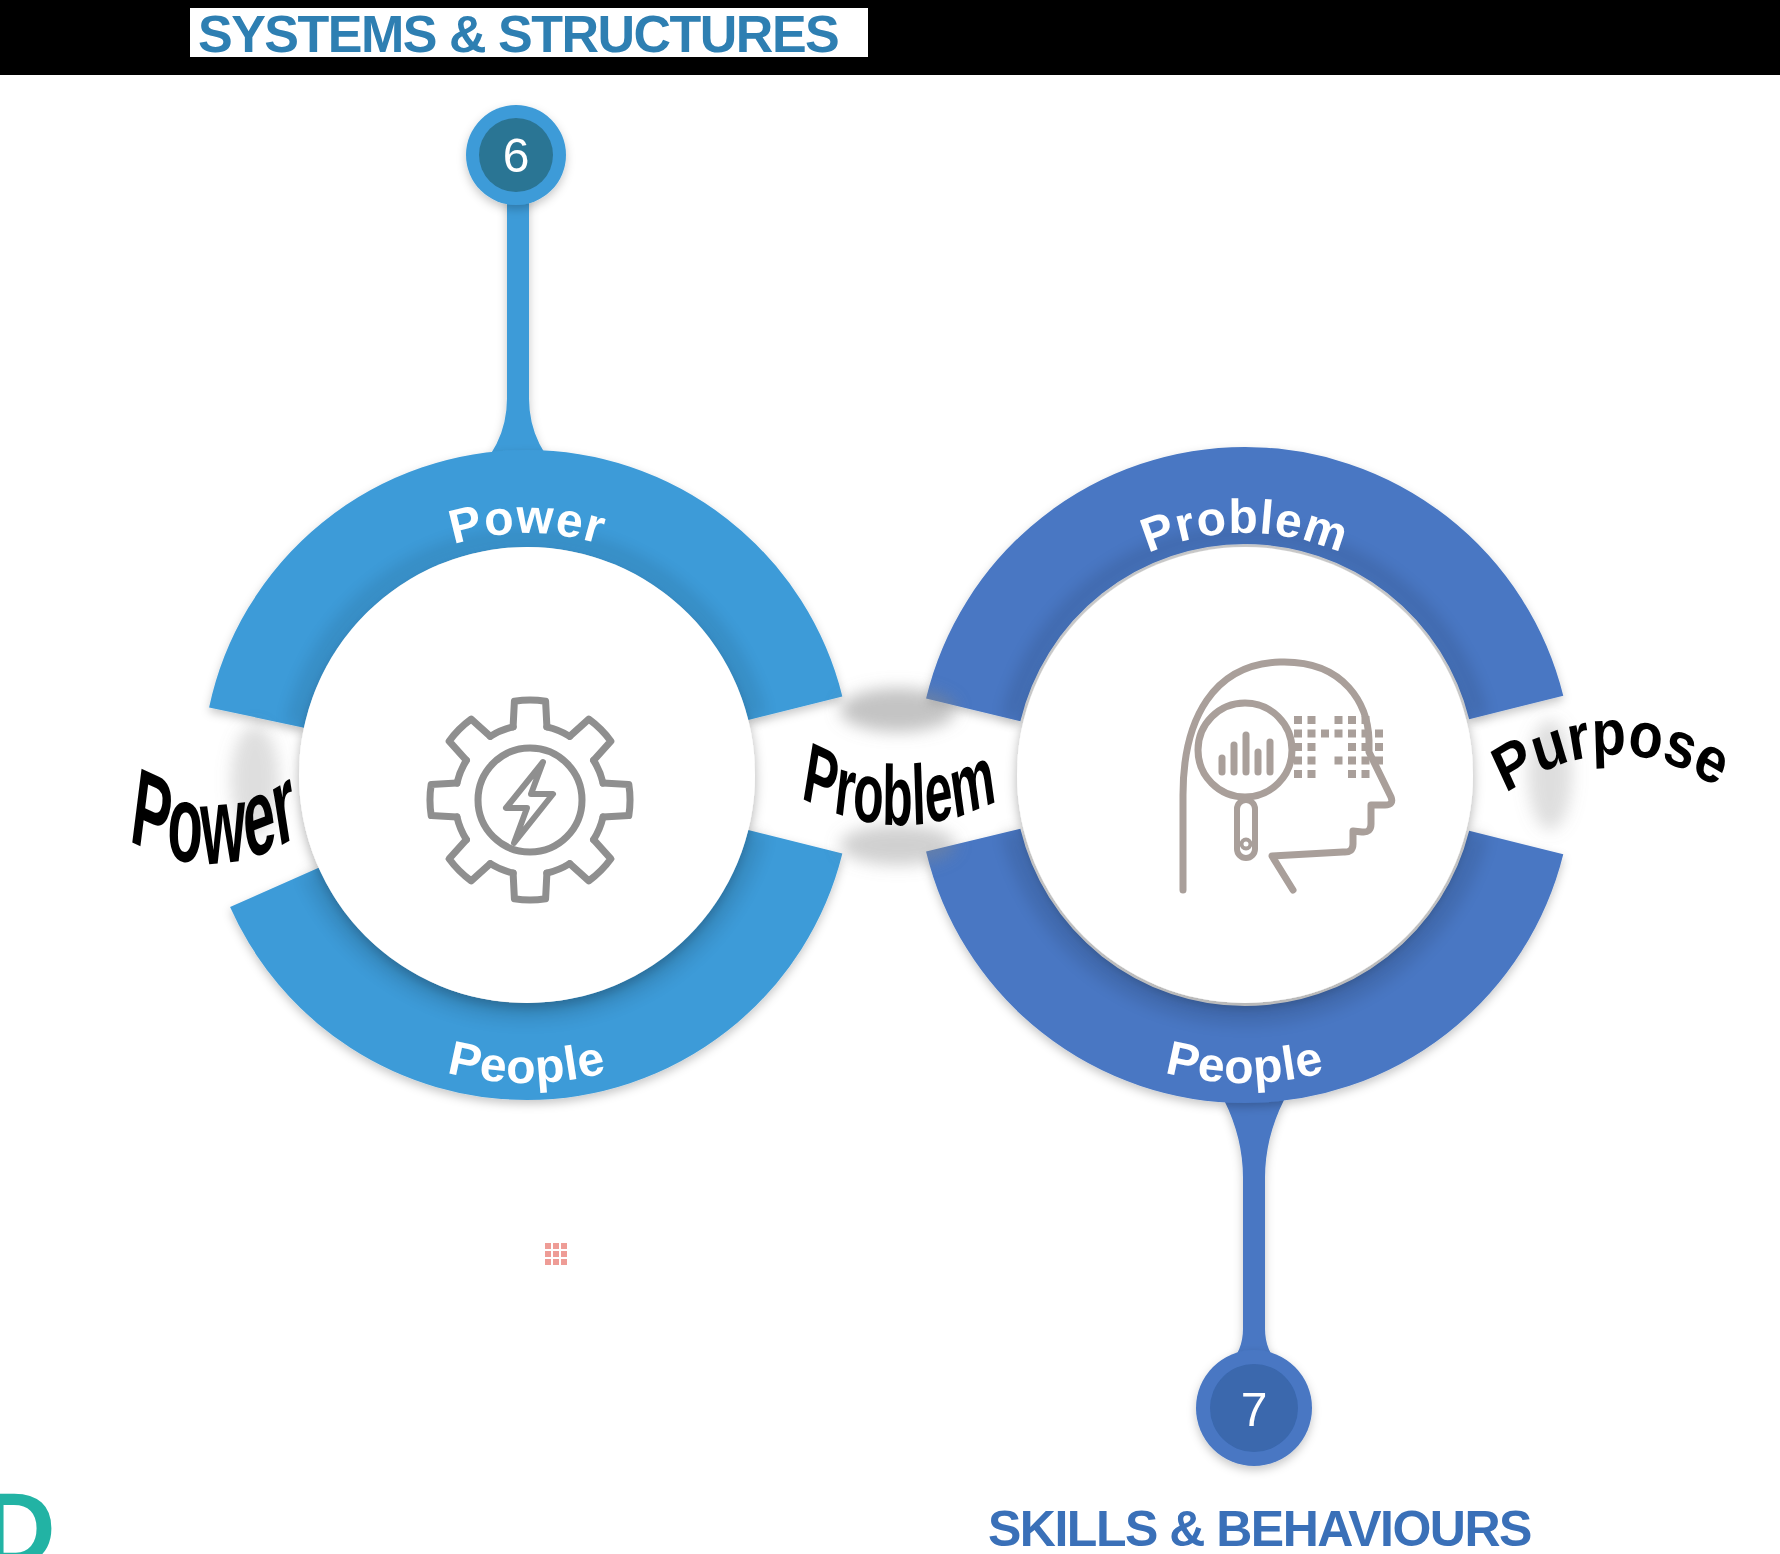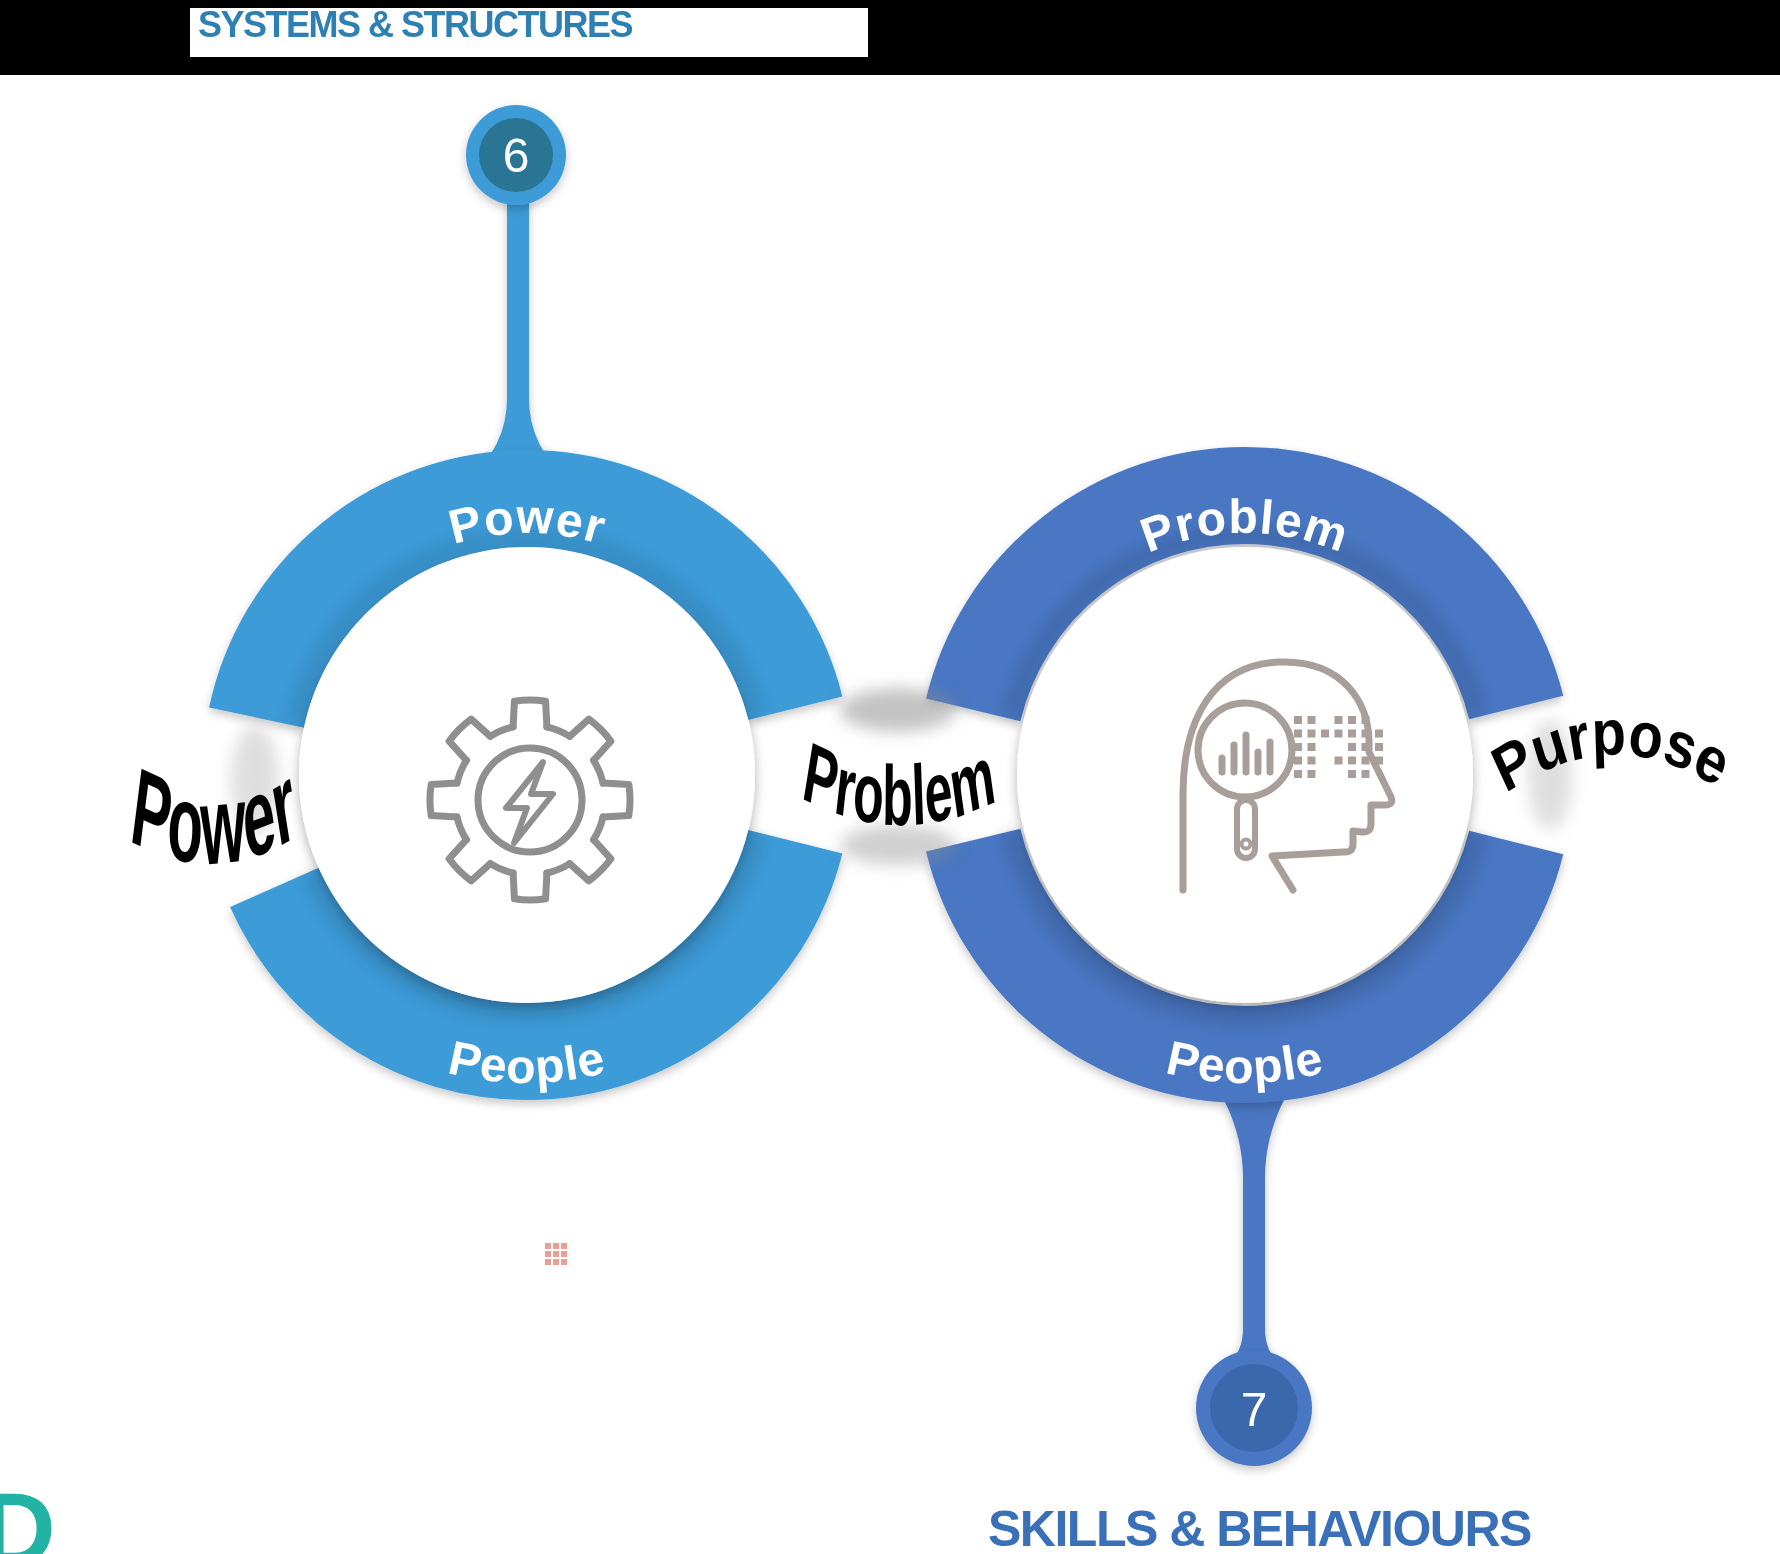--- a/index.html
+++ b/index.html
@@ -1,20 +1,20 @@
 <!DOCTYPE html>
 <html><head>
 <meta charset="utf-8">
 <style>
   html,body{margin:0;padding:0;}
   body{width:1780px;height:1554px;position:relative;overflow:hidden;background:#ffffff;
        font-family:"Liberation Sans","DejaVu Sans",sans-serif;}
   .header-bar{position:absolute;left:0;top:0;width:1780px;height:75px;background:#000;}
   .title-notch{position:absolute;left:190px;top:8px;width:678px;height:49px;background:#ffffff;}
-  .page-title{position:absolute;left:8px;top:-4px;font-size:36px;font-weight:700;
+  .page-title{position:absolute;left:8px;top:-4px;font-size:52px;font-weight:700;
               letter-spacing:-1.5px;color:#2e7fb2;white-space:nowrap;}
   .diagram-svg{position:absolute;left:0;top:0;}
   .skills-title{position:absolute;left:988px;top:1500px;font-size:50px;font-weight:700;
                 letter-spacing:-1.5px;color:#3a70b8;white-space:nowrap;}
   .partial-letter{position:absolute;left:-18px;top:1478px;font-size:102px;line-height:1;
                   font-weight:700;color:#22b3a4;}
   .arc-label{font-weight:700;font-size:48px;fill:#ffffff;letter-spacing:1px;}
   .warped{font-weight:700;fill:#000000;}
   .badge-num{fill:#ffffff;font-size:48px;font-weight:400;text-anchor:middle;}
 </style>

